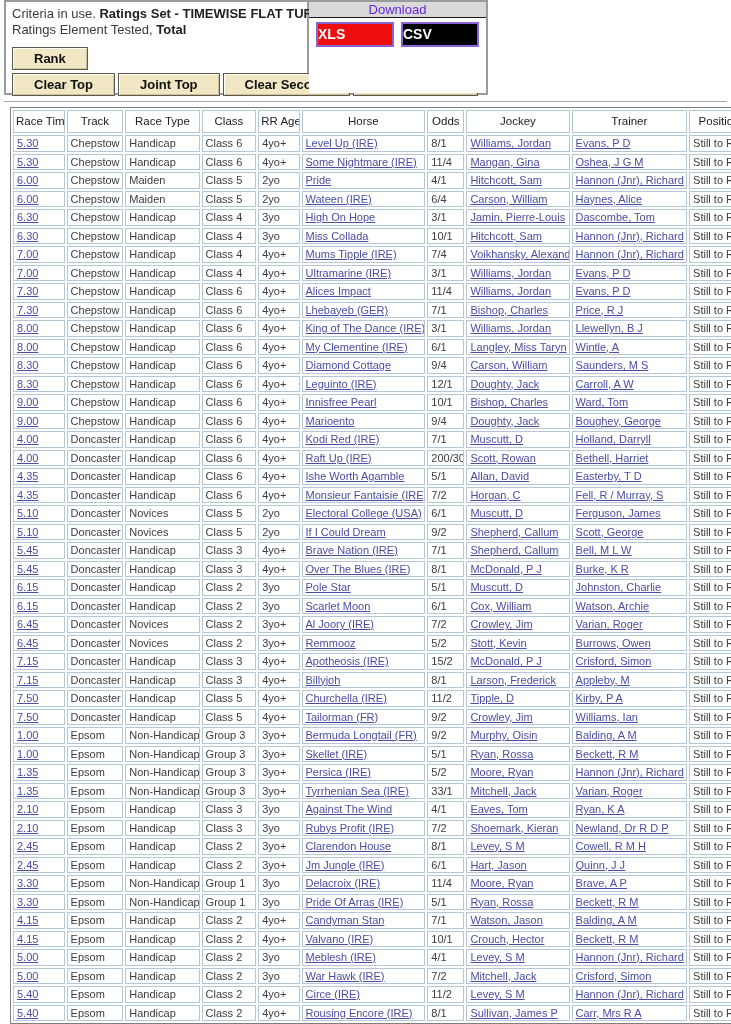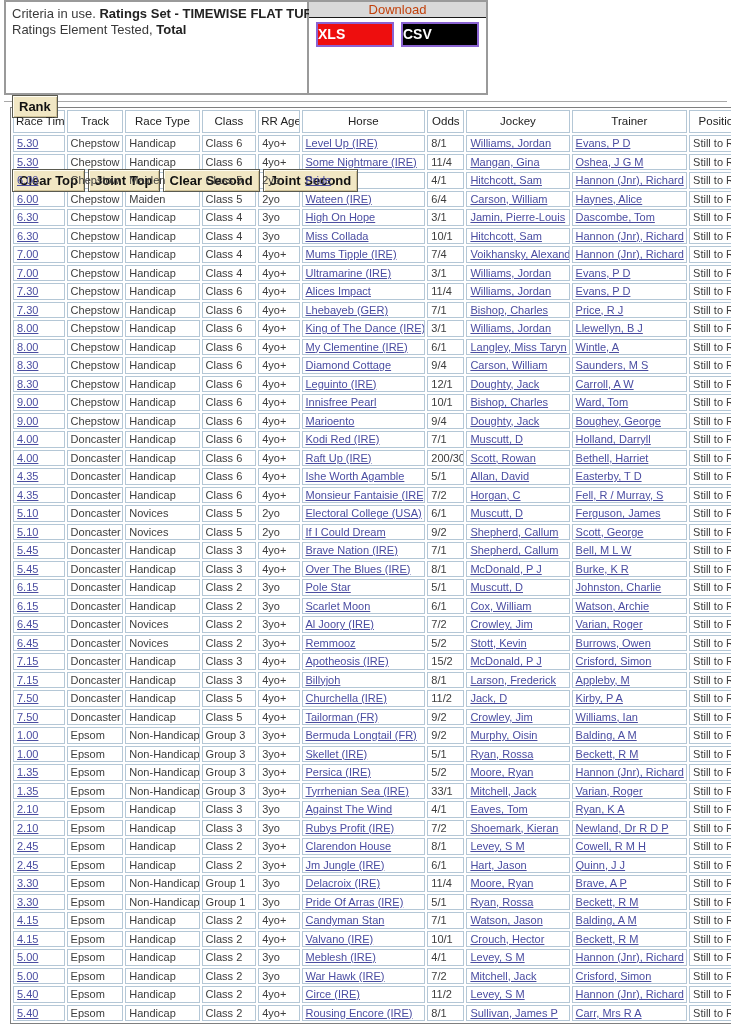--- a/index.html
+++ b/index.html
@@ -14,26 +14,26 @@
   }
   .criteria-cell{width:303px;box-sizing:border-box;padding:4px 6px 2px 6px;border-right:2px solid #9a9a9a;}
   .criteria-line{font-size:13px;line-height:16px;color:#3a3a3a;white-space:nowrap;}
   .criteria-line b{color:#222;}
   .rank-row{margin-top:9px;}
   .btn-row{margin-top:3px;display:flex;gap:3px;}
   .tan-btn{
     background:#f1e7c4;border:1px solid #5a5a50;
     box-shadow:inset 1px 1px 0 #fffdf2, inset -1px -1px 0 #cfc196;
     font-family:"Liberation Sans",sans-serif;font-size:13px;font-weight:bold;color:#111;
-    padding:3px 6px;line-height:15px;cursor:pointer;white-space:nowrap;margin-top:48px;
+    padding:3px 21px;line-height:15px;cursor:pointer;white-space:nowrap;
   }
   .download-box{flex:1;display:flex;flex-direction:column;background:#fff;}
   .dl-header{
     background:#d9d9d9;border-bottom:1px solid #1a1a1a;text-align:center;
-    font-size:13px;line-height:15px;color:#c2410c;
+    font-size:13px;line-height:15px;color:#6d28d9;
   }
   .dl-buttons{display:flex;gap:7px;padding:4px 7px 0 7px;}
   .dl-btn{
     flex:1;text-align:left;font-size:14px;font-weight:bold;color:#fff;
     border:2px solid #8a63d2;padding:2px 0;line-height:17px;cursor:pointer;
   }
   .dl-xls{background:#ee0e0e;}
   .dl-csv{background:#000000;}
   
   hr.sep{border:none;border-top:1px solid #a8a8a8;margin:6px 4px 0 4px;}
@@ -506,21 +506,21 @@
   </tr>
 
   <tr>
     <td><a>7.50</a></td>
     <td>Doncaster</td>
     <td>Handicap</td>
     <td>Class 5</td>
     <td>4yo+</td>
     <td><a>Churchella (IRE)</a></td>
     <td>11/2</td>
-    <td><a>Jack, D</a></td>
+    <td><a>Tipple, D</a></td>
     <td><a>Kirby, P A</a></td>
     <td>Still to Run</td>
   </tr>
 
   <tr>
     <td><a>7.50</a></td>
     <td>Doncaster</td>
     <td>Handicap</td>
     <td>Class 5</td>
     <td>4yo+</td>

